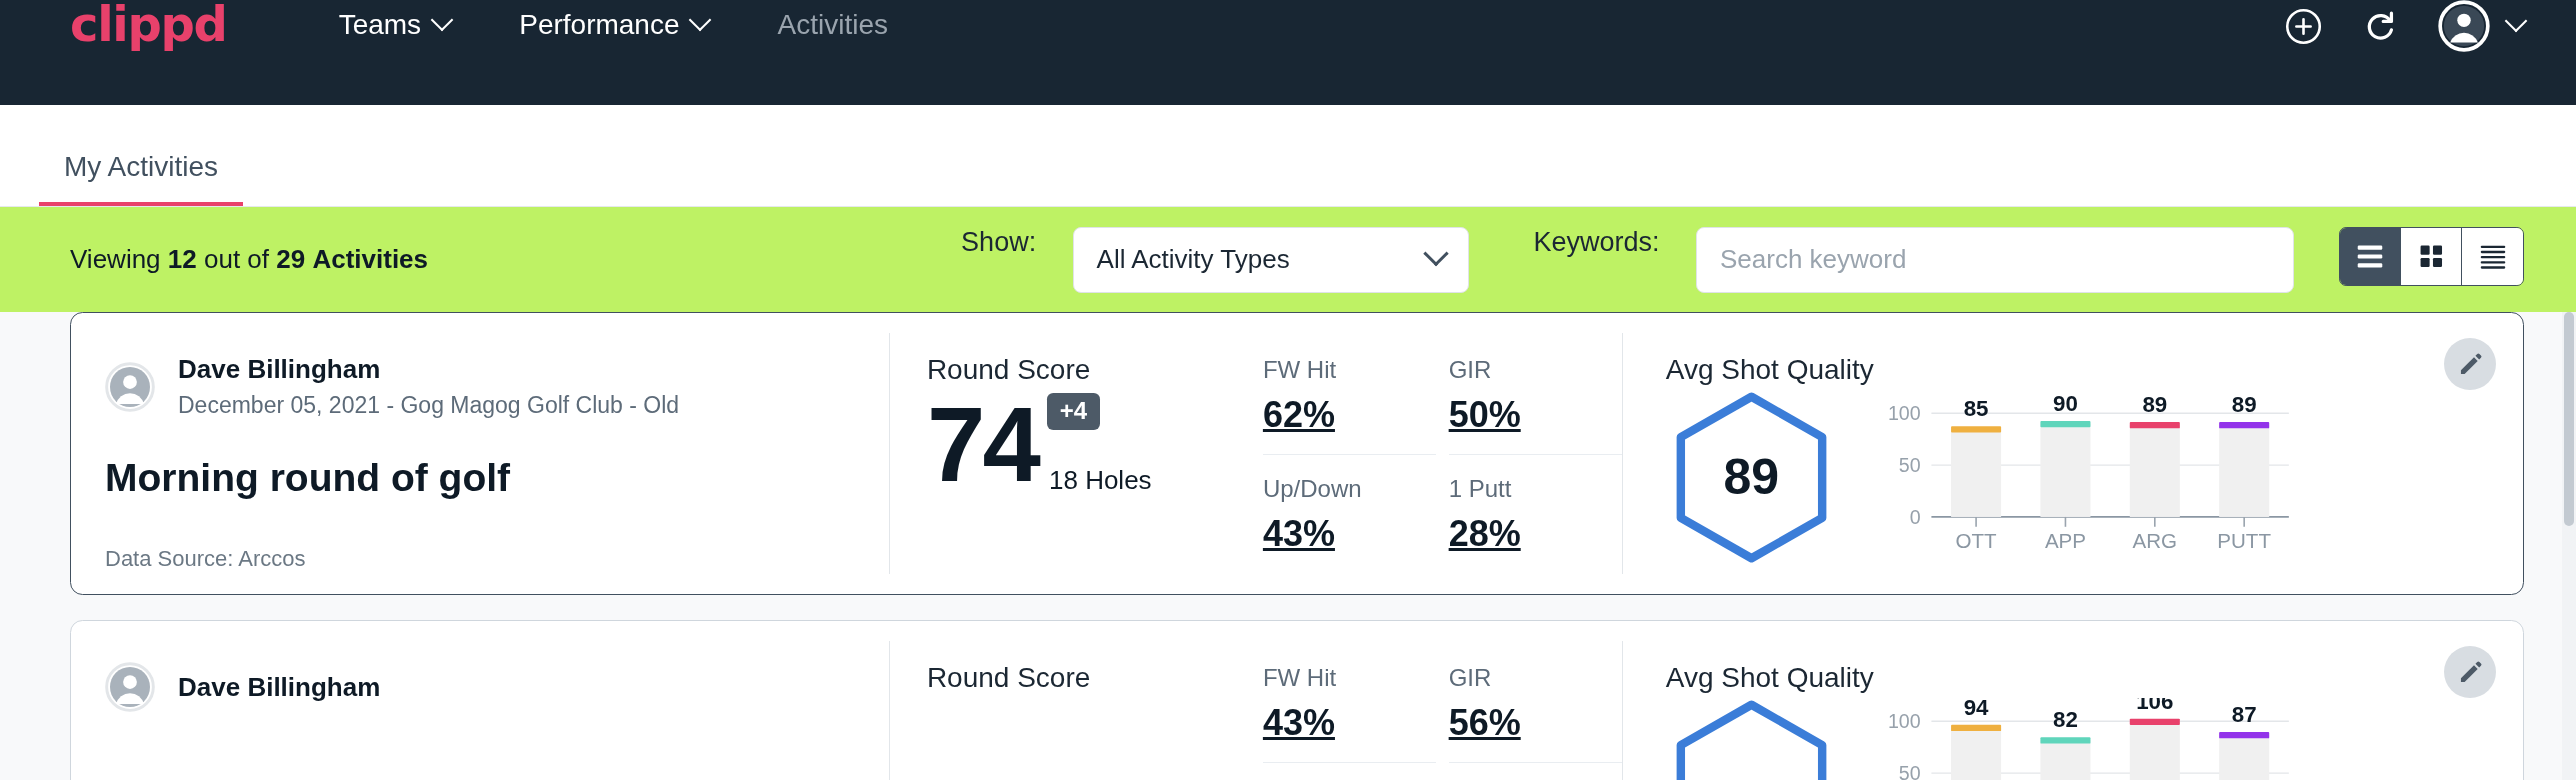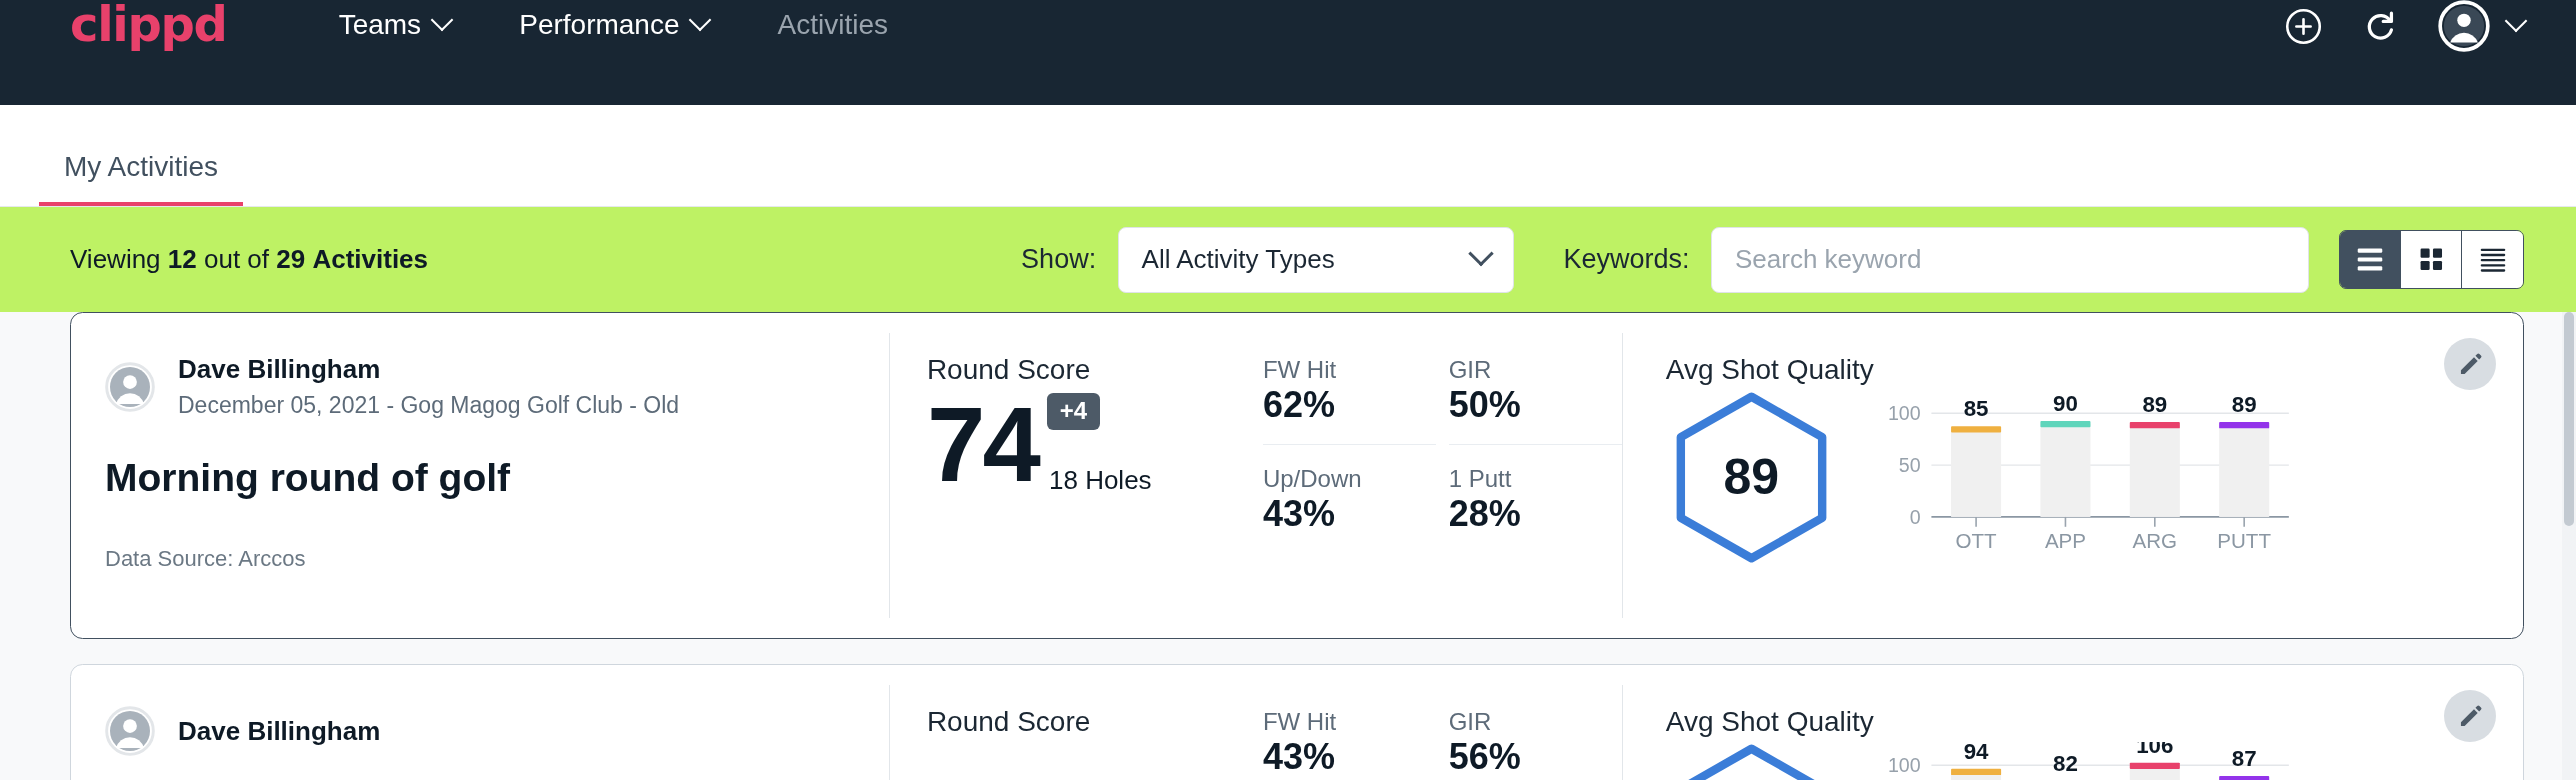--- a/index.html
+++ b/index.html
@@ -92,22 +92,22 @@
   }
   .viewing {
     font-size: 26px;
     color: #0e1a26;
     white-space: nowrap;
   }
   .viewing b { font-weight: 700; }
   .fb-mid {
     margin-left: auto;
     display: flex;
-    align-items: center;
-    gap: 0;
+    align-items: flex-start;
+    gap: 15px;
   }
   .fb-label {
     font-size: 27px;
     color: #1b2733;
     margin-right: 21.4px;
     white-space: nowrap;
   }
   .select {
     width: 396px; height: 66px;
     background: #fff;
@@ -168,21 +168,21 @@
   .cards {
     padding: 0 52px 0 70px;
     height: 569px;
     overflow: hidden;
     position: relative;
   }
   .card {
     background: #ffffff;
     border: 0.9px solid #cfd6dd;
     border-radius: 12.5px;
-    height: 327px;
+    height: 283px;
     display: flex;
     align-items: stretch;
     position: relative;
     margin-bottom: 25px;
   }
   .card.first { border-color: #41505f; }
 
   .col-left {
     width: 818px;
     padding: 41px 0 0 34px;
@@ -238,21 +238,21 @@
     padding: 43px 0 0 16px;
     flex-shrink: 0;
     display: grid;
     grid-template-columns: 1fr 1fr;
     column-gap: 12.5px;
     align-content: start;
   }
   .stat { padding-right: 23px; }
   .stat.top { border-bottom: 0.9px solid #e9edf1; padding-bottom: 18px; margin-bottom: 19.6px; }
   .stat-l { font-size: 24px; color: #5d6b79; }
-  .stat-v { font-size: 36px; font-weight: 700; color: #0e1a26; margin-top: 0; }
+  .stat-v { font-size: 36px; font-weight: 700; color: #0e1a26; margin-top: 10px; text-decoration: underline; }
 
   .col-quality {
     flex: 1;
     padding: 41px 0 0 43px;
     display: flex;
     flex-direction: column;
     min-width: 0;
   }
   .q-body { display: flex; align-items: flex-start; margin-top: 3.6px; }
   .hex-wrap { position: relative; width: 171px; height: 175px; flex-shrink: 0; }

